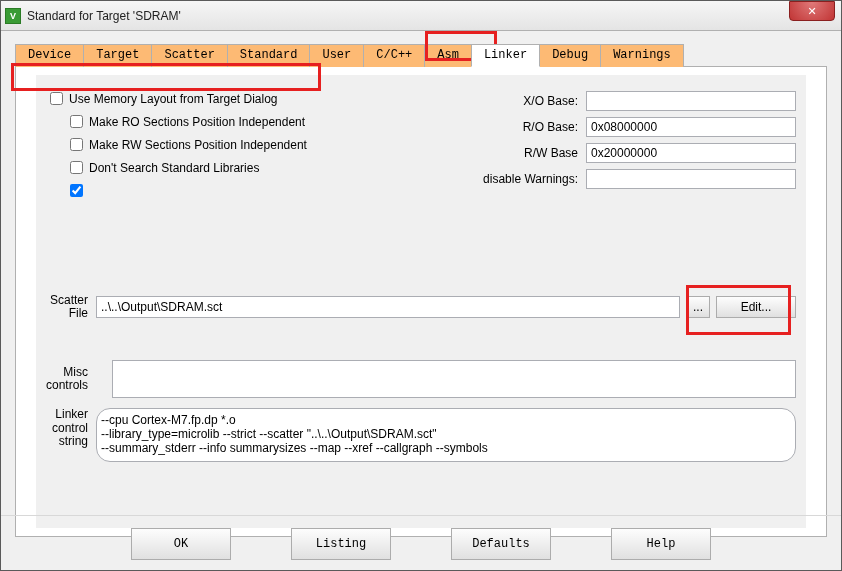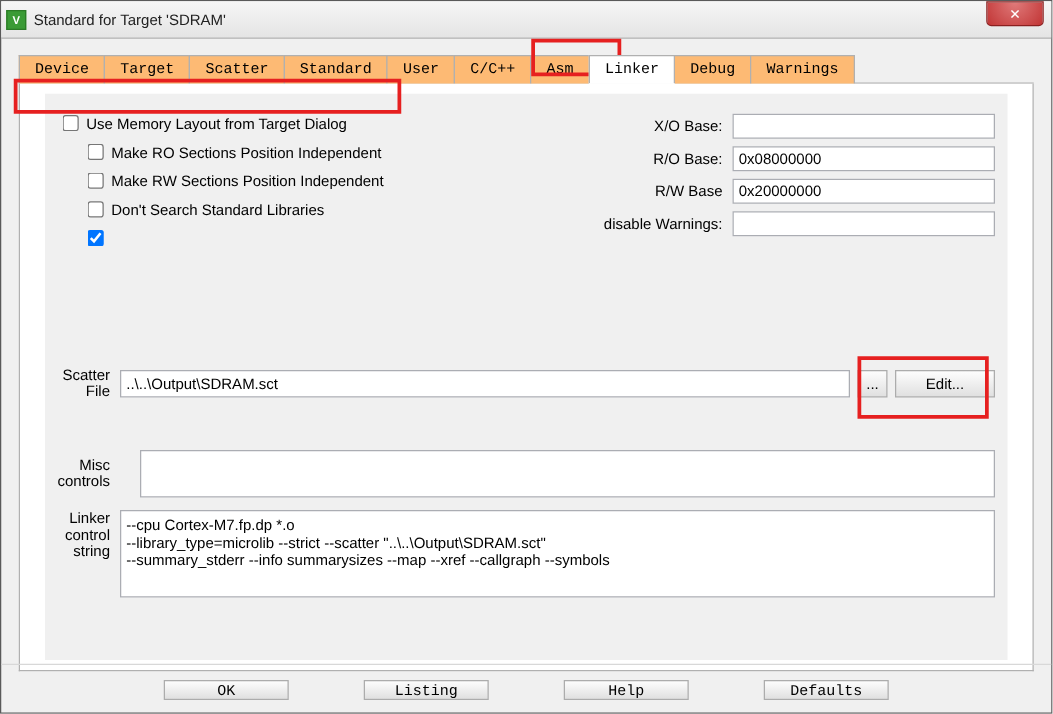--- a/index.html
+++ b/index.html
@@ -25,21 +25,21 @@
   .fld label { width: 120px; text-align: right; padding-right: 8px; }
   .fld input { flex: 1; height: 20px; border: 1px solid #abadb3; padding: 0 4px; background:#fff; }
   .fld input:disabled { background: #f0f0f0; }
   .section { margin-top: 50px; display: flex; align-items: center; }
   .section-label { width: 50px; text-align: right; padding-right: 8px; line-height: 1.1; }
   .wide-input { flex: 1; height: 22px; border: 1px solid #abadb3; padding: 0 4px; background:#fff; }
   .wide-area { flex: 1; height: 38px; border: 1px solid #abadb3; padding: 4px; background:#fff; resize:none; font-family: inherit; overflow-y: scroll; white-space: pre-wrap; }
   .browse-btn { width: 24px; height: 22px; margin: 0 6px; border: 1px solid #acacac; background: linear-gradient(#fdfdfd,#e0e0e0); cursor:pointer; text-align:center; line-height:14px; }
   .edit-btn { width: 80px; height: 22px; border: 1px solid #acacac; background: linear-gradient(#fdfdfd,#e0e0e0); cursor:pointer; }
   .btnrow { position:absolute; bottom: 10px; left: 0; right: 0; display:flex; justify-content:center; gap: 60px; padding: 12px 0 0 0; border-top: 1px solid #d8d8d8; }
-  .dlg-btn { width: 100px; height: 16px; border: 1px solid #acacac; background: linear-gradient(#fdfdfd,#e0e0e0); cursor:pointer; font-family: "Courier New", monospace; }
+  .dlg-btn { width: 100px; height: 32px; border: 1px solid #acacac; background: linear-gradient(#fdfdfd,#e0e0e0); cursor:pointer; font-family: "Courier New", monospace; }
   .hl-red { border: 3px solid #e62020; position: absolute; pointer-events: none; }
   .hl-linker { left: 424px; top: 30px; width: 72px; height: 30px; }
   .hl-usemem { left: 10px; top: 62px; width: 310px; height: 28px; }
   .hl-edit { left: 685px; top: 284px; width: 105px; height: 50px; }
 </style>
 </head>
 <body>
 
 <div class="window">
   <div class="titlebar">
@@ -119,32 +119,32 @@
         <div class="section" style="margin-top:40px;gap:16px;">
           <div class="section-label" style="white-space:pre;">Misc
 controls</div>
           <textarea class="wide-area" style=""></textarea>
         </div>
 
         <div class="section" style="margin-top:10px; align-items:flex-start;">
           <div class="section-label" style="white-space:pre;">Linker
 control
 string</div>
-          <textarea class="wide-area" style="height: 70px;" readonly="">--cpu Cortex-M7.fp.dp *.o
+          <textarea class="wide-area" style="height: 54px; border-radius: 14px;" readonly="">--cpu Cortex-M7.fp.dp *.o
 --library_type=microlib --strict --scatter "..\..\Output\SDRAM.sct"
 --summary_stderr --info summarysizes --map --xref --callgraph --symbols</textarea>
         </div>
 
       </div>
     </div>
 
     <div class="btnrow">
       <button class="dlg-btn">OK</button>
       <button class="dlg-btn">Listing</button>
+      <button class="dlg-btn">Defaults</button>
       <button class="dlg-btn">Help</button>
-      <button class="dlg-btn">Defaults</button>
     </div>
   </div>
 
   <div class="hl-red hl-linker"></div>
   <div class="hl-red hl-usemem"></div>
   <div class="hl-red hl-edit"></div>
 </div>
 
 </body></html>

